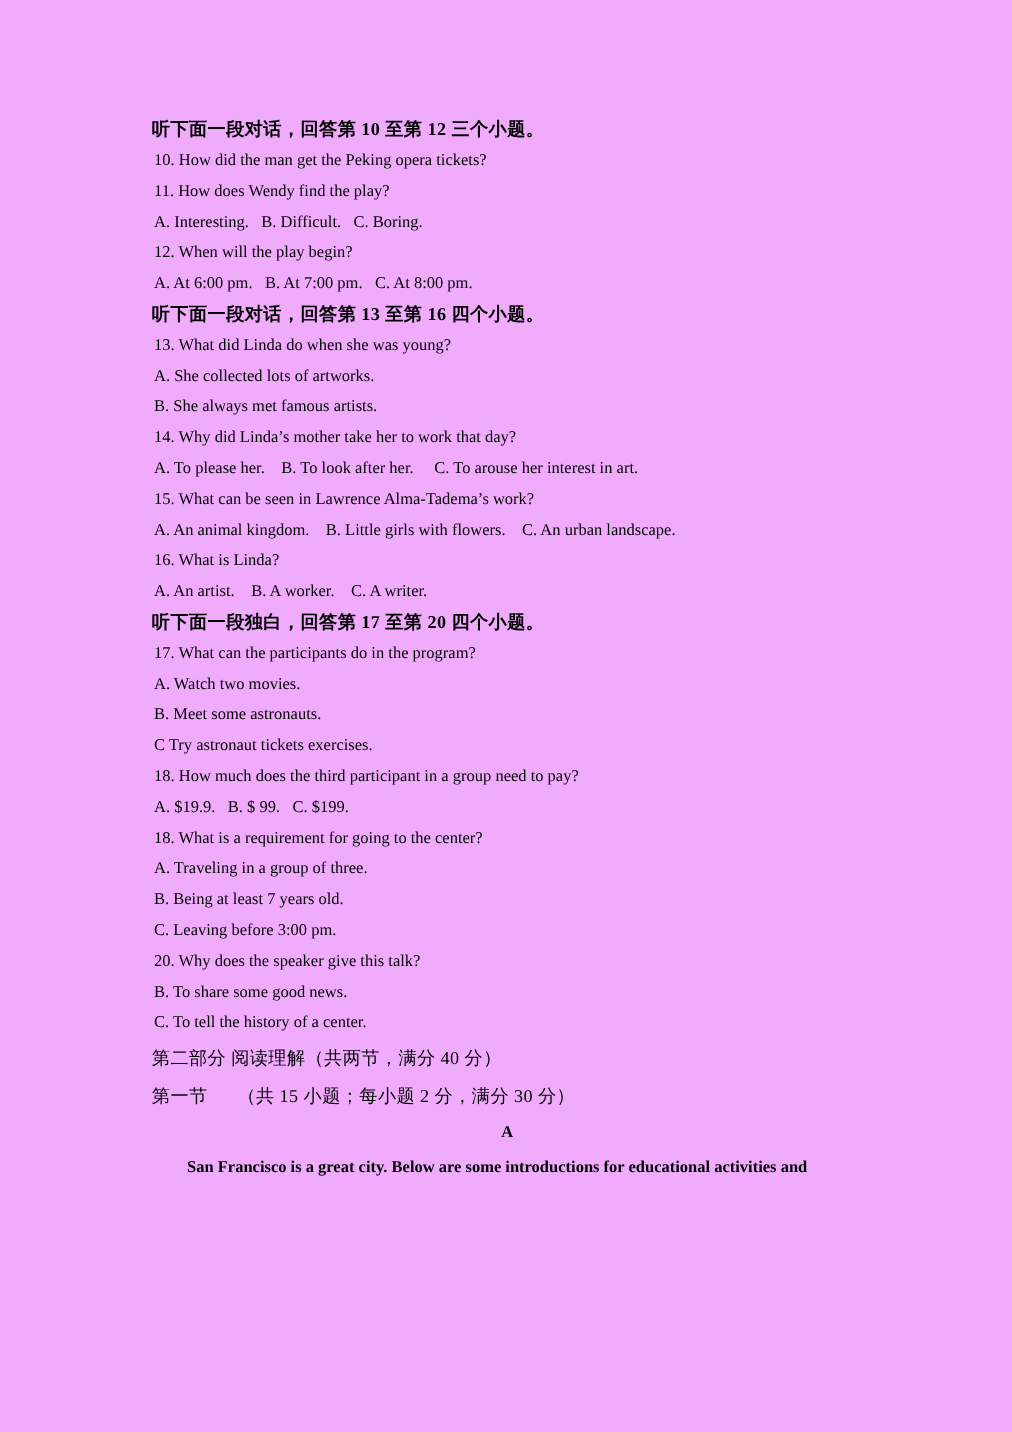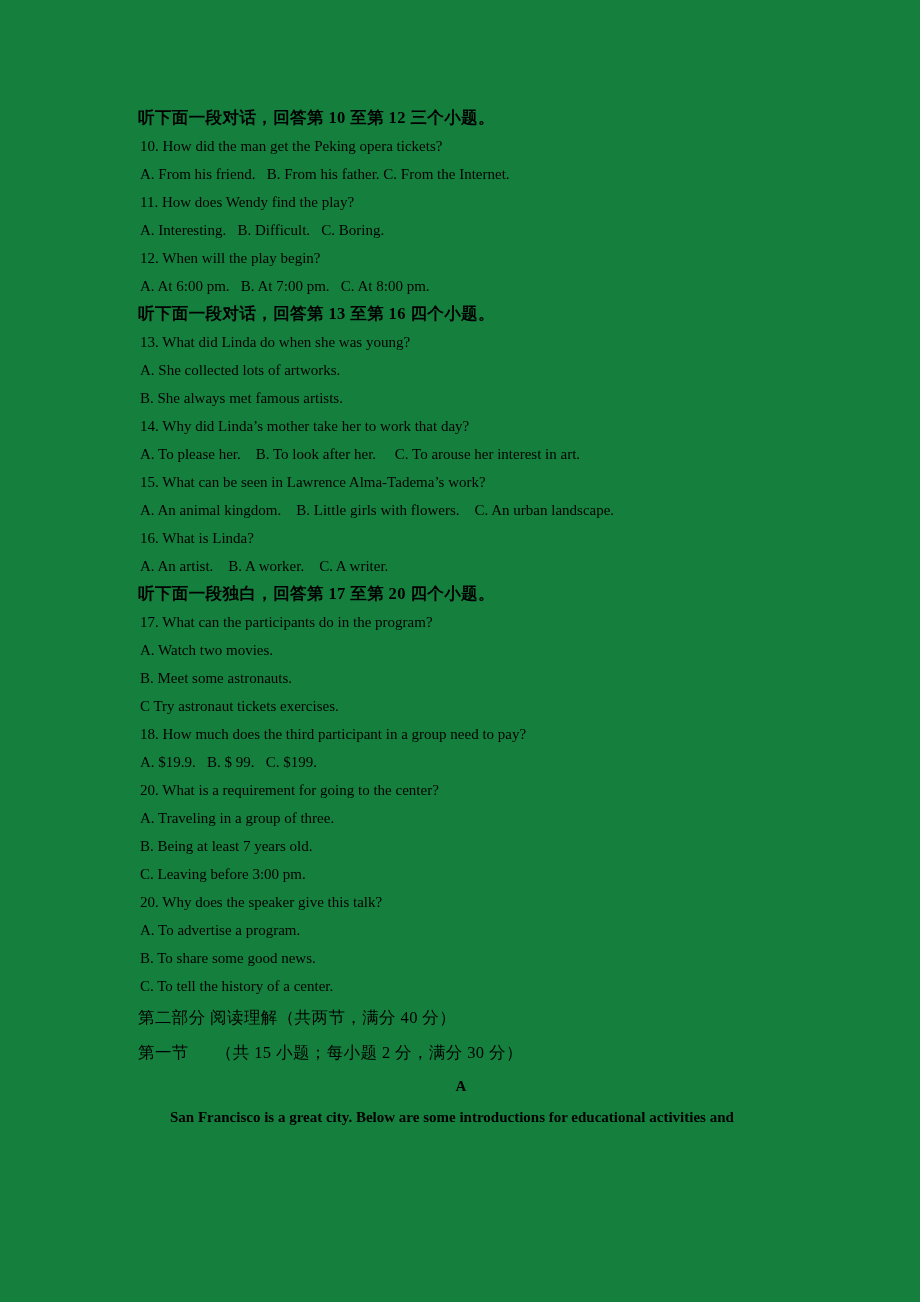--- a/index.html
+++ b/index.html
@@ -10,21 +10,21 @@
   }
   body {
     font-family: "Liberation Serif", "DejaVu Serif", serif;
     color: #000000;
     -webkit-font-smoothing: antialiased;
   }
   #page {
     position: relative;
     width: 920px;
     height: 1302px;
-    background: #15803d;
+    background: #f0abfc;
     overflow: hidden;
     box-sizing: border-box;
   }
   #content {
     position: absolute;
     left: 138px;
     top: 104px;
     width: 660px;
   }
 
@@ -79,21 +79,20 @@
     font-weight: bold;
   }
 </style>
 </head>
 <body>
 
 <div id="page">
   <div id="content">
       <div class="cjk-heading">听下面一段对话，回答第 10 至第 12 三个小题。</div>
       <div class="line">10. How did the man get the Peking opera tickets?</div>
-      <div class="line">A. From his friend.   B. From his father. C. From the Internet.</div>
       <div class="line">11. How does Wendy find the play?</div>
       <div class="line">A. Interesting.   B. Difficult.   C. Boring.</div>
       <div class="line">12. When will the play begin?</div>
       <div class="line">A. At 6:00 pm.   B. At 7:00 pm.   C. At 8:00 pm.</div>
       <div class="cjk-heading">听下面一段对话，回答第 13 至第 16 四个小题。</div>
       <div class="line">13. What did Linda do when she was young?</div>
       <div class="line">A. She collected lots of artworks.</div>
       <div class="line">B. She always met famous artists.</div>
       <div class="line">14. Why did Linda’s mother take her to work that day?</div>
       <div class="line">A. To please her.    B. To look after her.     C. To arouse her interest in art.</div>
@@ -101,26 +100,25 @@
       <div class="line">A. An animal kingdom.    B. Little girls with flowers.    C. An urban landscape.</div>
       <div class="line">16. What is Linda?</div>
       <div class="line">A. An artist.    B. A worker.    C. A writer.</div>
       <div class="cjk-heading">听下面一段独白，回答第 17 至第 20 四个小题。</div>
       <div class="line">17. What can the participants do in the program?</div>
       <div class="line">A. Watch two movies.</div>
       <div class="line">B. Meet some astronauts.</div>
       <div class="line">C Try astronaut tickets exercises.</div>
       <div class="line">18. How much does the third participant in a group need to pay?</div>
       <div class="line">A. $19.9.   B. $ 99.   C. $199.</div>
-      <div class="line">20. What is a requirement for going to the center?</div>
+      <div class="line">18. What is a requirement for going to the center?</div>
       <div class="line">A. Traveling in a group of three.</div>
       <div class="line">B. Being at least 7 years old.</div>
       <div class="line">C. Leaving before 3:00 pm.</div>
       <div class="line">20. Why does the speaker give this talk?</div>
-      <div class="line">A. To advertise a program.</div>
       <div class="line">B. To share some good news.</div>
       <div class="line">C. To tell the history of a center.</div>
       <div class="part-heading">第二部分 阅读理解（共两节，满分 40 分）</div>
       <div class="part-heading">第一节      （共 15 小题；每小题 2 分，满分 30 分）</div>
       <div class="passage-label">A</div>
       <div class="passage">San Francisco is a great city. Below are some introductions for educational activities and</div>
     </div>
 </div>
 
 </body></html>

